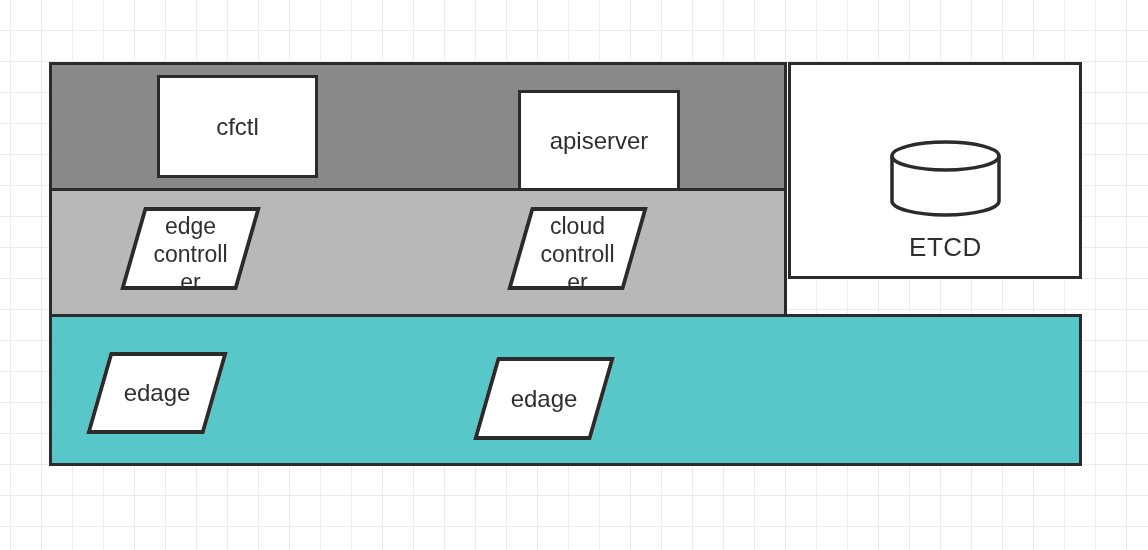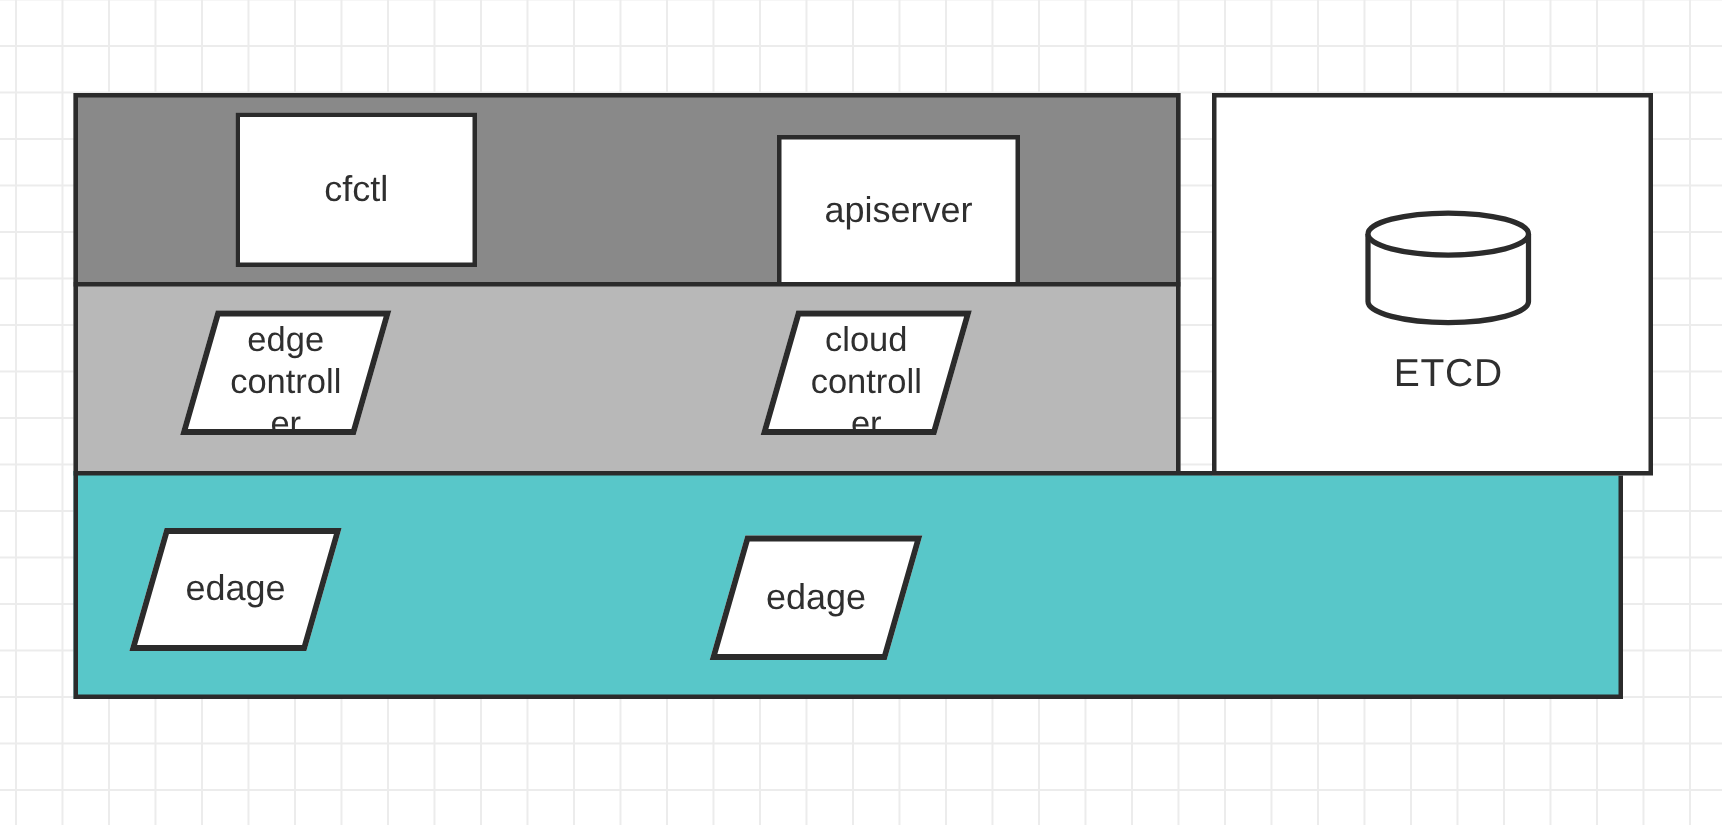--- a/index.html
+++ b/index.html
@@ -27,22 +27,22 @@
     position: absolute;
     box-sizing: border-box;
     border: 3px solid #2b2b2b;
   }
   .band-dark  { left: 49px; top: 62px;  width: 738px;  height: 129px; background: #898989; text-decoration: underline; }
   .band-light { left: 49px; top: 188px; width: 738px;  height: 129px; background: #b8b8b8; }
   .band-teal  { left: 49px; top: 314px; width: 1033px; height: 152px; background: #58c7c9; }
 
   .etcd-box {
     position: absolute;
-    left: 808px; top: 62px;
-    width: 294px; height: 255px;
+    left: 788px; top: 62px;
+    width: 294px; height: 217px;
     box-sizing: border-box;
     background: #ffffff;
     border: 3px solid #2b2b2b;
   }
 
   
   .rect-node {
     position: absolute;
     box-sizing: border-box;
     background: #ffffff;

